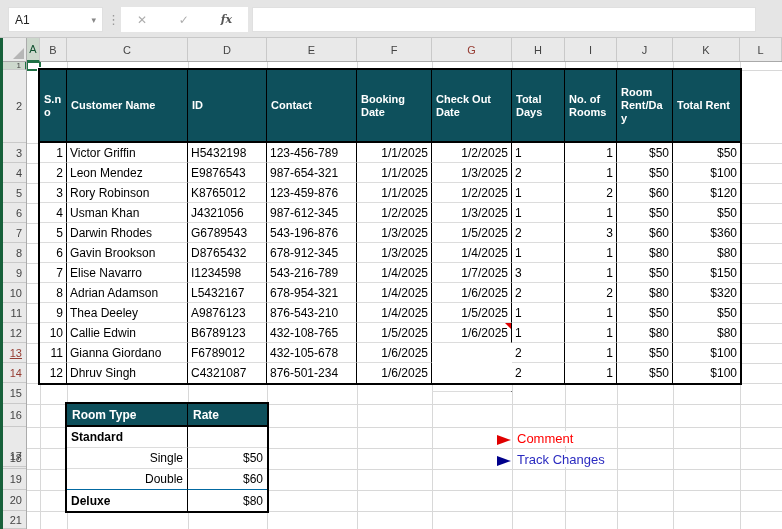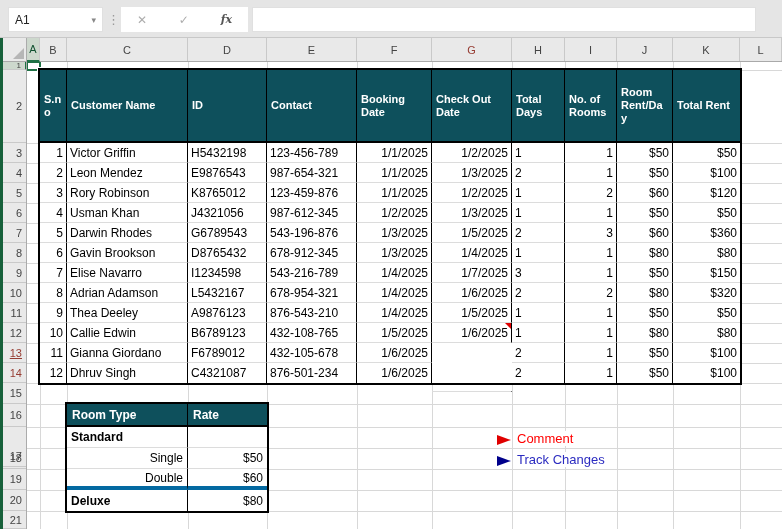--- a/index.html
+++ b/index.html
@@ -46,21 +46,21 @@
   .last-row { border-bottom:none !important; }
   .al-r { justify-content:flex-end; }
   .tracked { box-shadow:inset 0 0 0 2px #00008B;margin-top:48px; }
   .tri-red { position:absolute; top:0; right:0; width:0; height:0; border-top:6px solid #E00000; border-left:6px solid transparent; }
   .tri-blue { position:absolute; top:0; left:0; width:0; height:0; border-top:7px solid #00008B; border-right:7px solid transparent; }
 
   
   .rtable { position:absolute; left:38px; top:340px; width:204px; height:111px; display:grid; background:#fff; border:2px solid #000; }
   .rt-h { background:#0E505C; color:#fff; font-weight:bold; font-size:12px; display:flex; align-items:center; padding:0 5px; border-right:1px solid #000; border-bottom:2px solid #000; }
   .rt-c { font-size:12px; display:flex; align-items:center; padding:0 4px; border-right:1px solid #000; border-bottom:1px solid #DCDCDC; color:#000; }
-  .bb-black { border-bottom:4px solid #0369a1; }
+  .bb-black { border-bottom:1px solid #0369a1; }
   .bold { font-weight:bold; }
 
   
   .legend-item { position:absolute; display:flex; align-items:flex-end; gap:5px; height:17px; }
   .legend-item .lg-label { font-size:13px; background:#fff; padding-right:2px; }
 </style>
 </head>
 <body>
 
 <div class="screen">

